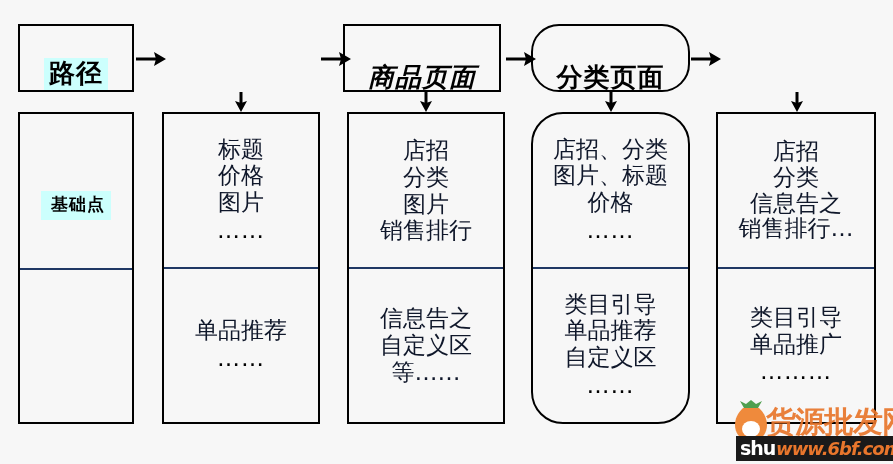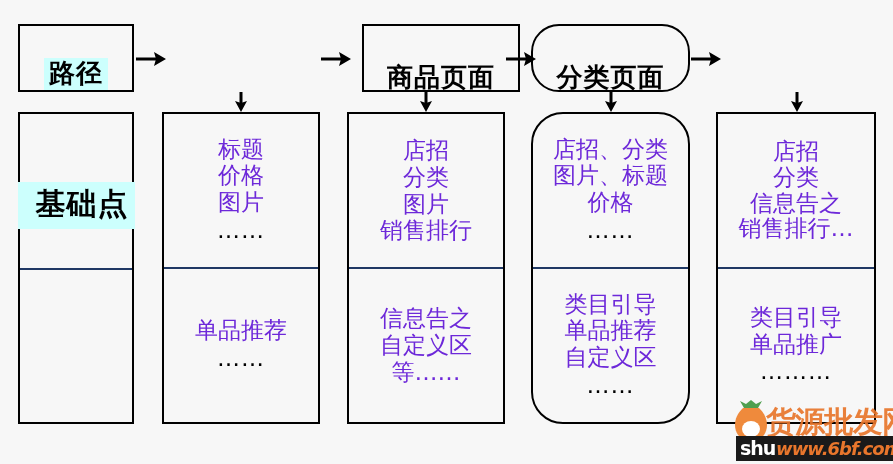--- a/index.html
+++ b/index.html
@@ -68,42 +68,42 @@
   .cell-top {
     height: 156px;
     border-bottom: 2px solid #1f3864;
   }
   .cell-bottom {
     height: 154px;
   }
   .cell-text {
     font-size: 23px;
     line-height: 1.16;
-    color: #6d28d9;
+    color: #0f172a;
     white-space: pre-line;
   }
   .cell-text.small-gap {
     line-height: 1.12;
   }
   .dots {
     font-size: 23px;
     line-height: 1.3;
     color: #000000;
     letter-spacing: 1px;
   }
 
   
   .side-cell-top { height: 156px; border-bottom: 2px solid #1f3864; }
   .side-cell-bottom { height: 154px; }
   .side-label {
-    font-size: 30px;
+    font-size: 17px;
     font-weight: bold;
     color: #000000;
     background: #ccfffd;
-    padding: 2px 6px 4px 18px;
+    padding: 2px 6px 4px 10px;
     white-space: nowrap;
     letter-spacing: 1px;
     margin-top: 29px;
   }
 
   
   .arrow-right {
     position: absolute;
     top: 48px;
     width: 30px;
@@ -191,21 +191,21 @@
   </div>
 
 
   <div class="arrow-right" style="left:321px;">
     <svg width="30" height="22" viewBox="0 0 30 22">
       <line x1="0" y1="11" x2="22" y2="11" stroke="#000" stroke-width="3"></line>
       <polygon points="30,11 18,4 20,11 18,18" fill="#000"></polygon>
     </svg>
   </div>
 
-  <div class="box hdr" style="left:362px; width:158px;">
+  <div class="box hdr" style="left:343px; width:158px;font-style:italic;">
     <span class="hdr-label">商品页面</span>
   </div>
 
   <div class="arrow-right" style="left:506px;">
     <svg width="30" height="22" viewBox="0 0 30 22">
       <line x1="0" y1="11" x2="22" y2="11" stroke="#000" stroke-width="3"></line>
       <polygon points="30,11 18,4 20,11 18,18" fill="#000"></polygon>
     </svg>
   </div>
 

